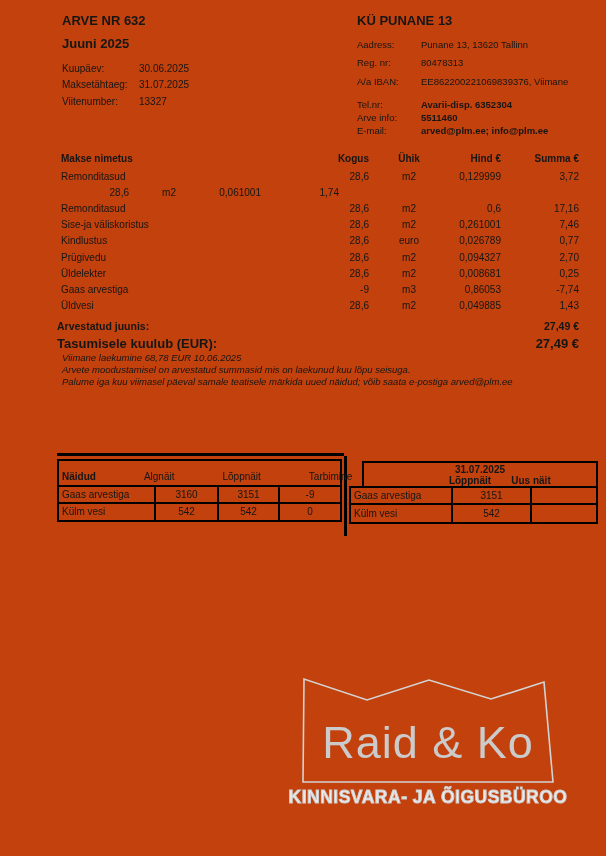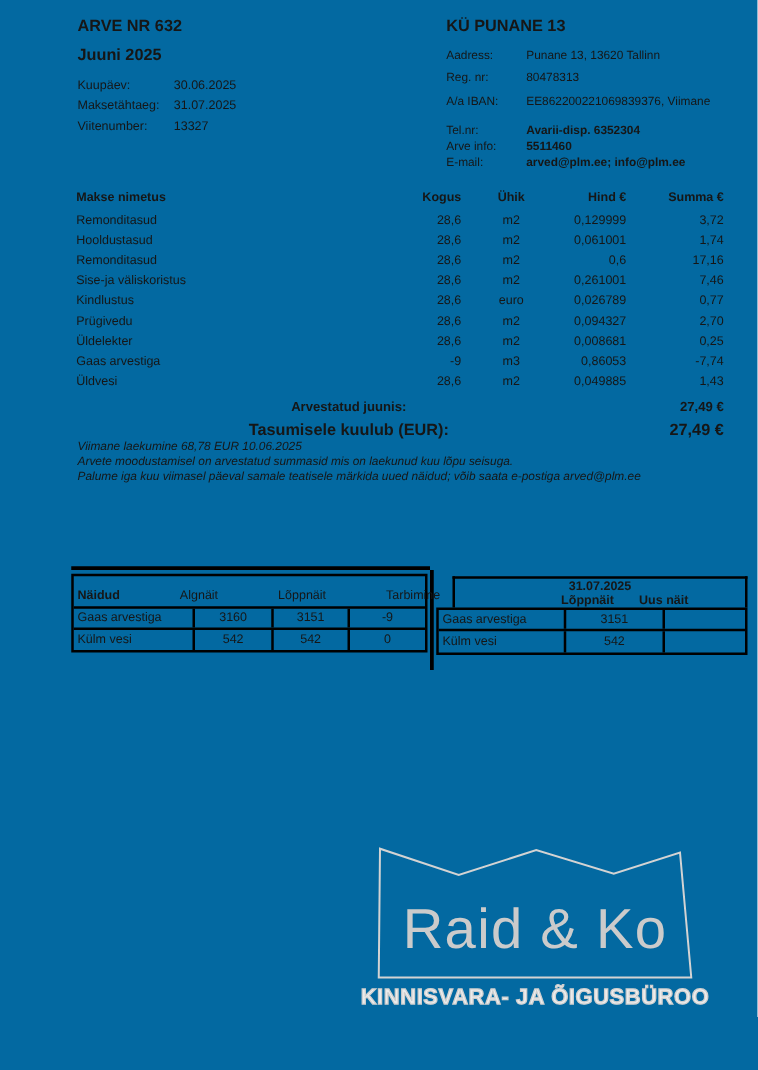--- a/index.html
+++ b/index.html
@@ -1,18 +1,18 @@
 <!DOCTYPE html>
 <html><head>
 <meta charset="utf-8">
 <style>
   * { margin:0; padding:0; box-sizing:border-box; }
   html,body { background:#ffffff; }
   .page {
-    position:relative; width:606px; height:856px; background:#0369a1;
+    position:relative; width:606px; height:856px; background:#c2410c;
     font-family:"Liberation Sans", sans-serif; color:#161616; overflow:hidden;
   }
   .bold { font-weight:700; }
 
   
   .inv-left { position:absolute; left:62px; top:13px; }
   .inv-title { font-size:13px; font-weight:700; height:15px; }
   .inv-period { font-size:13px; font-weight:700; height:15px; margin-top:8px; }
   .inv-meta { margin-top:9px; font-size:10px; }
   .meta-row { display:flex; height:16.5px; align-items:center; }
@@ -36,21 +36,21 @@
   .c-qty  { width:72px;  text-align:right; }
   .c-unit { width:80px;  text-align:center; }
   .c-price{ width:52px;  text-align:right; }
   .c-sum  { width:82px;  text-align:right; padding-right:4px; }
 
   
   .totals { position:absolute; left:57px; top:317px; width:526px; }
   .trow { display:flex; align-items:center; font-weight:700; }
   .trow.sub { height:17px; font-size:10.5px; }
   .trow.due { height:18px; font-size:13px; }
-  .t-label { width:444px; text-align:center; }
+  .t-label { width:444px; text-align:left; }
   .t-value { width:82px; text-align:right; padding-right:4px; }
 
   
   .notes { position:absolute; left:62px; top:352px; font-size:9.5px; font-style:italic; }
   .note-line { height:12.2px; white-space:nowrap; }
 
   
   .top-rule { position:absolute; left:57px; top:453px; width:287px; height:3px; background:#000; }
   .v-divider { position:absolute; left:344px; top:456px; width:3px; height:80px; background:#000; }
 
@@ -162,21 +162,20 @@
     <div>
   <div class="crow first">
     <div class="c-name">Remonditasud</div>
     <div class="c-qty">28,6</div>
     <div class="c-unit">m2</div>
     <div class="c-price">0,129999</div>
     <div class="c-sum">3,72</div>
   </div>
 
   <div class="crow">
-    <div class="c-name">Hooldustasud</div>
     <div class="c-qty">28,6</div>
     <div class="c-unit">m2</div>
     <div class="c-price">0,061001</div>
     <div class="c-sum">1,74</div>
   </div>
 
   <div class="crow">
     <div class="c-name">Remonditasud</div>
     <div class="c-qty">28,6</div>
     <div class="c-unit">m2</div>

